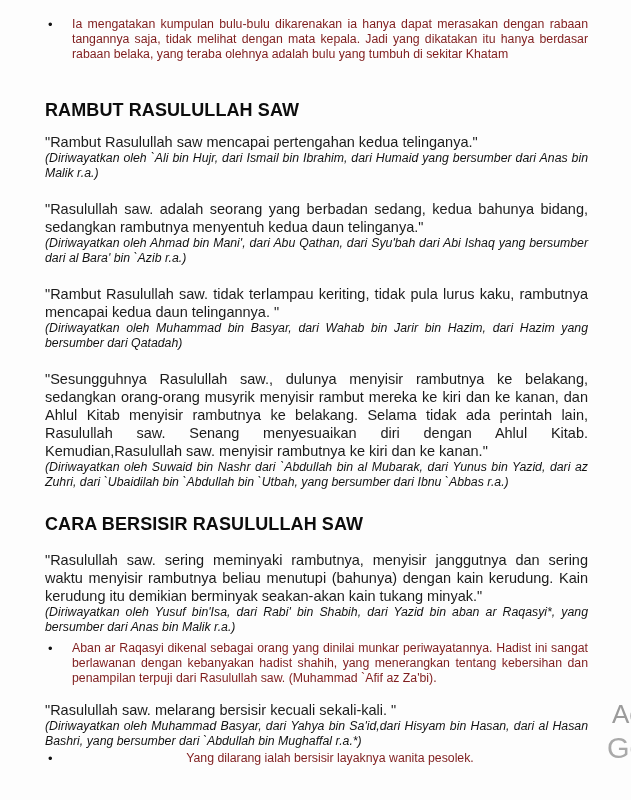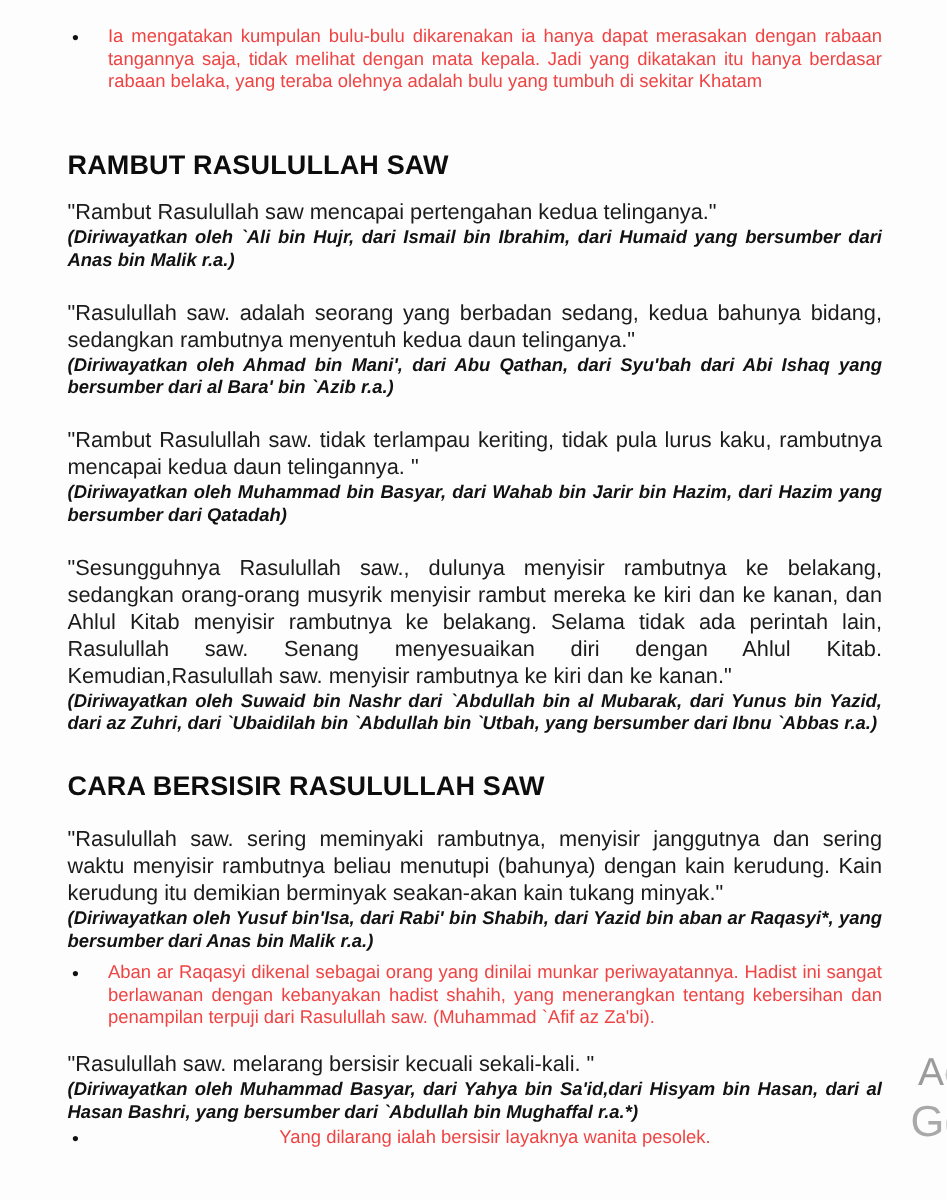--- a/index.html
+++ b/index.html
@@ -22,21 +22,21 @@
     padding: 17px 43px 0 45px;
     background: #fdfdfd;
     position: relative;
   }
   .bullet {
     position: relative;
     padding-left: 27px;
     font-size: 12.3px;
     line-height: 15px;
     text-align: justify;
-    color: #ef4444;
+    color: #7f1d1d;
   }
   .bullet::before {
     content: "\2022";
     position: absolute;
     left: 3px;
     top: 0;
     font-size: 13px;
     color: #111;
   }
   .heading {
@@ -50,21 +50,21 @@
     margin: 0;
     font-size: 14.5px;
     line-height: 18px;
     text-align: justify;
     color: #1b1b1b;
   }
   .citation {
     margin: 0;
     font-size: 12.3px;
     line-height: 15px;
-    font-weight: bold;
+    font-weight: normal;
     font-style: italic;
     text-align: justify;
     color: #121212;
   }
   .mt-h1   { margin-top: 38px; }
   .mt-q1   { margin-top: 12px; }
   .mt-q    { margin-top: 19px; }
   .mt-h2   { margin-top: 24px; }
   .mt-q5   { margin-top: 16px; }
   .mt-note { margin-top: 6px; }

